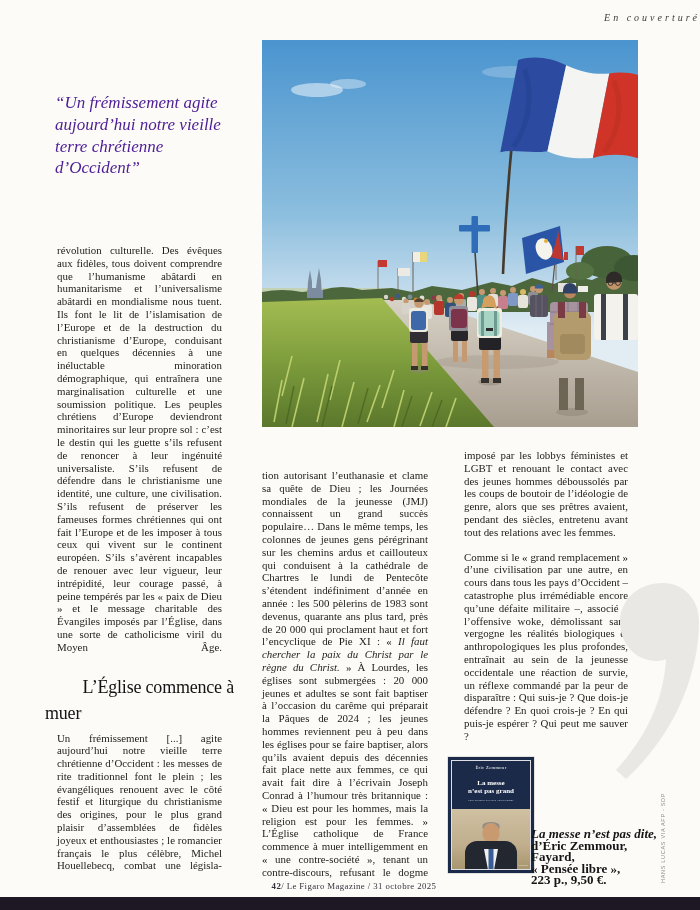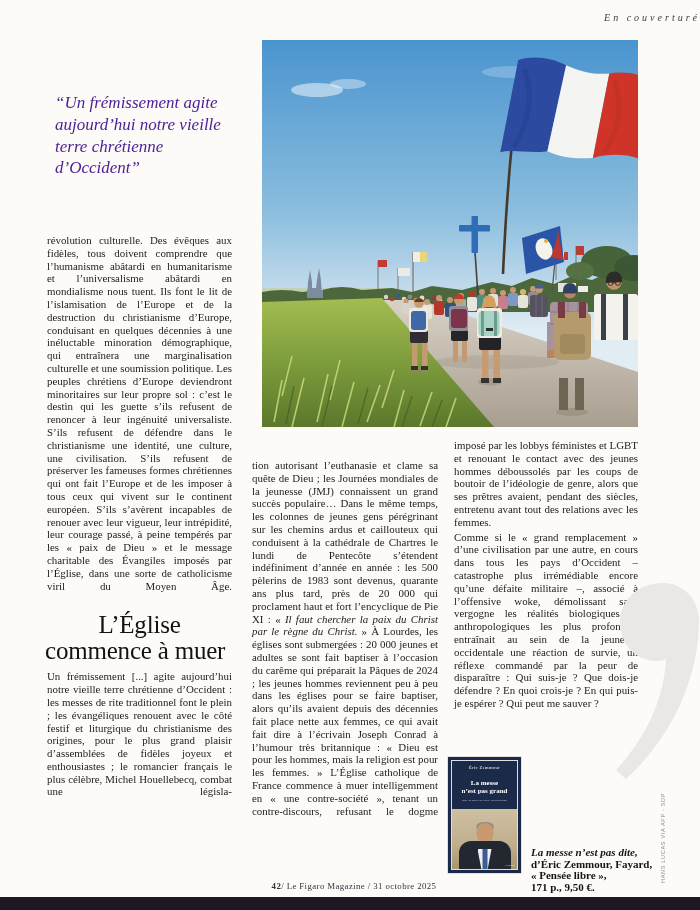--- a/index.html
+++ b/index.html
@@ -14,36 +14,36 @@
   }
   .pullquote {
     position:absolute; left:47px; top:92px; width:212px;
     font-style:italic; font-size:17px; line-height:21.8px;
     text-align:left; color:#4c1d95;
   }
   .pullquote .inner { width:196px; margin:0 auto; }
   .photo { position:absolute; left:262px; top:40px; width:376px; height:387px; }
   .photo svg { display:block; }
   .col { position:absolute; text-align:justify; font-size:10.9px; line-height:12.8px; }
-  .col p { margin:2px; }
+  .col p { margin:12px; }
   .col1 { left:45px;  top:232px; width:189px; }
   .col2 { left:250px; top:457px; width:190px; }
   .col3 { left:452px; top:437px; width:188px; }
   .justify-last { text-align-last:justify; }
   .section-heading {
-    font-size:25px; line-height:26px; font-weight:400; letter-spacing:-0.2px;
-    margin:20px 0 6px 0; color:#131313; text-align:center; text-align-last:left;
+    font-size:18px; line-height:26px; font-weight:400; letter-spacing:-0.2px;
+    margin:20px 0 6px 0; color:#131313; text-align:right; text-align-last:left;
   }
   .ital { font-style:italic; }
   .p2 { margin-top:4px !important; }
   
   .bigquote { position:absolute; left:612px; top:583px; width:88px; height:198px; }
   
   .cover {
-    position:absolute; left:448px; top:757px; width:73px; height:116px;
+    position:absolute; left:448px; top:757px; width:86px; height:116px;
     background:#1c2a49; box-shadow:0 0 0 0.5px #c9c9c4;
   }
   .cover-frame { position:absolute; left:3px; top:3px; right:3px; bottom:3px;
     border:1px solid rgba(255,255,255,0.85); }
   .cover-author { position:absolute; top:8px; left:0; right:0; text-align:center;
     color:#fff; font-size:4.5px; letter-spacing:0.4px; }
   .cover-title { position:absolute; top:22px; left:0; right:0; text-align:center;
     color:#fff; font-size:7px; font-weight:700; line-height:8px; }
   .cover-sub { position:absolute; top:42px; left:0; right:0; text-align:center;
     color:#cdd3de; font-size:2.6px; letter-spacing:0.2px; }
@@ -56,22 +56,22 @@
     clip-path:polygon(0 0, 100% 0, 70% 100%, 30% 100%); }
   .tie { position:absolute; bottom:-2px; left:50%; transform:translateX(-50%);
     width:5px; height:22px; background:#3a5d96; }
   .head { position:absolute; bottom:26px; left:50%; transform:translateX(-50%);
     width:17px; height:20px; background:#c9996f; border-radius:46%; }
   .hair { position:absolute; bottom:40px; left:50%; transform:translateX(-50%);
     width:17px; height:7px; background:#8f8d88; border-radius:50% 50% 0 0; }
   .cover-pub { position:absolute; right:2px; bottom:2px; color:#fff; font-size:2.8px;
     letter-spacing:0.3px; opacity:0.9; }
   .caption {
-    position:absolute; left:531px; top:847px; width:142px;
-    font-size:11px; line-height:11.6px; font-weight:700; color:#151515;
+    position:absolute; left:531px; top:828px; width:142px;
+    font-size:13px; line-height:11.6px; font-weight:700; color:#151515;
   }
   .credit {
     position:absolute; left:660px; top:786px; height:104px; width:12px;
     writing-mode:vertical-rl; transform:rotate(180deg);
     font-family:"Liberation Sans", sans-serif; font-size:5.5px;
     letter-spacing:0.7px; color:#8f8f8f; text-align:center;
   }
   .footer {
     position:absolute; left:8px; right:0; top:881px; text-align:center;
     font-size:8.8px; letter-spacing:0.4px; color:#35323c;
@@ -376,21 +376,21 @@
       <div class="shirt"></div>
       <div class="tie"></div>
       <div class="cover-pub">Fayard</div>
     </div>
   </div>
 
   <div class="caption">
     <div class="ital">La messe n’est pas dite,</div>
     <div>d’Éric Zemmour, Fayard,</div>
     <div>« Pensée libre »,</div>
-    <div>171 p., 9,50 €.</div>
+    <div>223 p., 9,50 €.</div>
   </div>
 
   <div class="credit">HANS LUCAS VIA AFP - SDP</div>
 
   <div class="footer">
     <b>42</b><span>/ Le Figaro Magazine / 31 octobre 2025</span>
   </div>
 
   <div class="bottombar"></div>
 </div>

